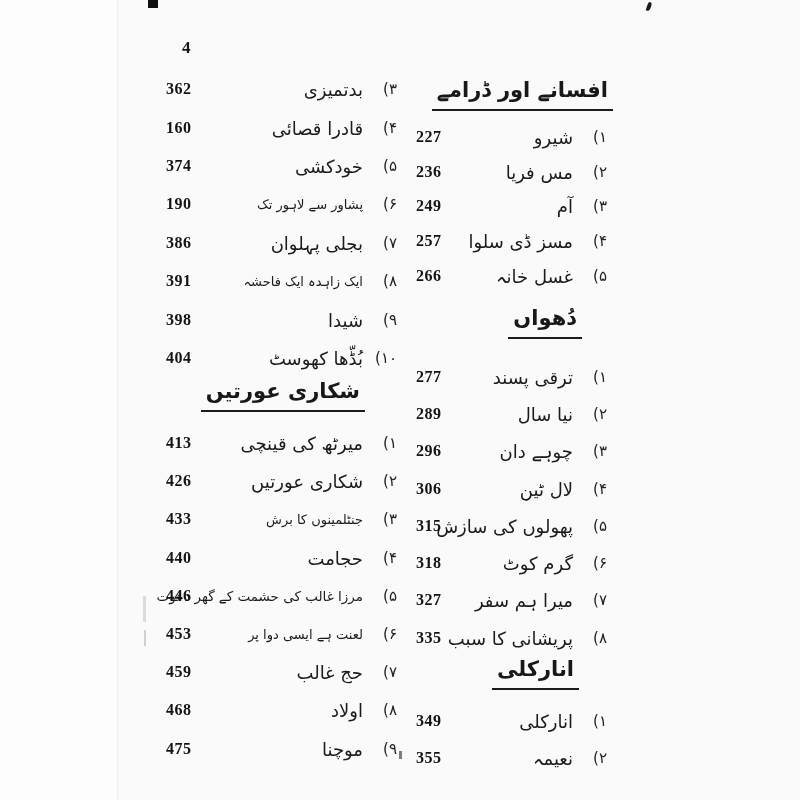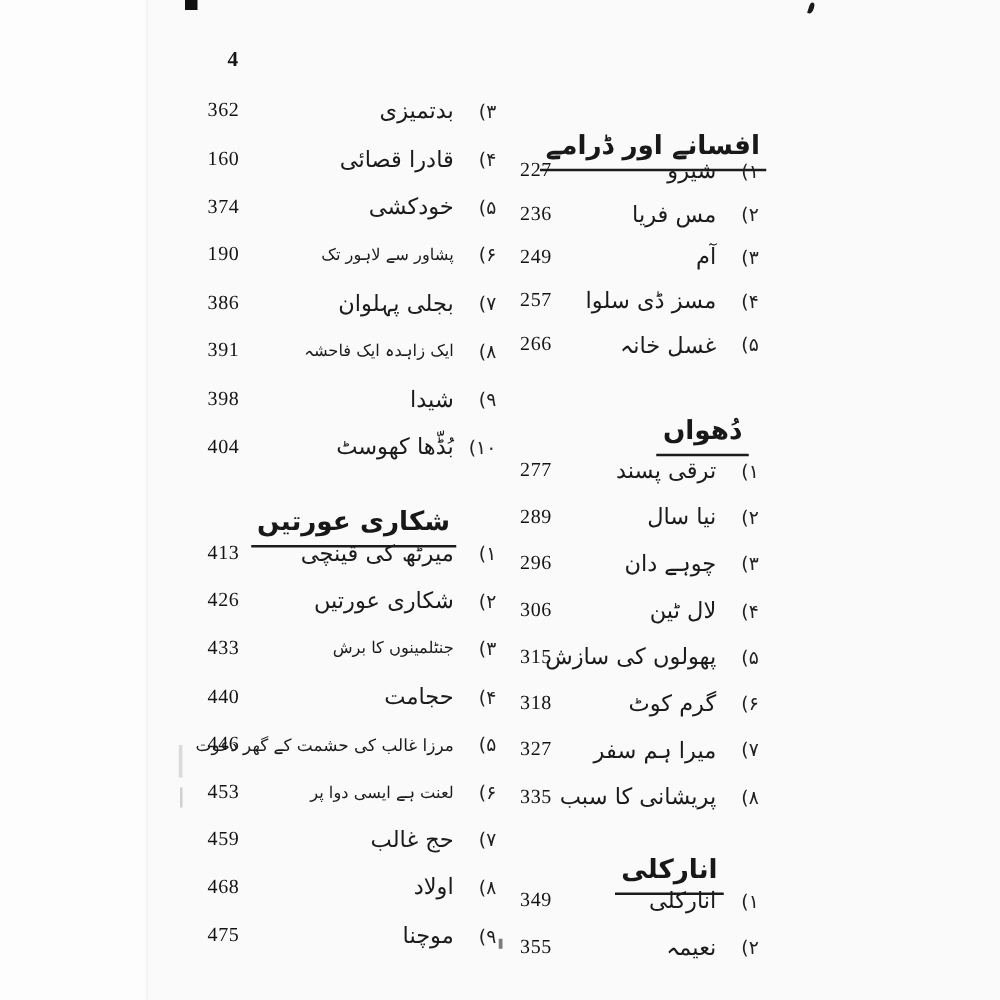--- a/index.html
+++ b/index.html
@@ -18,37 +18,36 @@
     font-family: "Liberation Serif", serif;
     font-weight: 700; font-size: 17px; color: #161616;
   }
   .col { position: absolute; top: 0; height: 800px; }
   .sec-header {
     position: absolute;
     direction: rtl; white-space: nowrap;
     font-weight: 700; font-size: 21px; color: #181818;
     border-bottom: 2.5px solid #1c1c1c;
     padding: 0 5px 7px 5px;
-    margin-top: 26px;
   }
   .toc-row { position: absolute; left: 0; right: 0; }
   .toc-row > span { position: absolute; top: 50%; transform: translateY(-50%); }
   .entry-marker {
     right: 8px; width: 28px; text-align: right;
     direction: rtl; font-size: 15px; color: #222; white-space: nowrap;
   }
   .entry-title {
     right: 42px; direction: rtl; white-space: nowrap;
     font-size: 18px; color: #1b1b1b;
   }
   .entry-title.mid { font-size: 13px; }
   .entry-title.long { font-size: 13.5px; }
   .entry-page {
     left: 8px; font-family: "Liberation Serif", serif;
-    font-weight: 400; font-size: 16px; color: #141414;
+    font-weight: 700; font-size: 16px; color: #141414;
     letter-spacing: 0.5px;
   }
   
   .mark { position: absolute; background: #101010; }
   .mark-sq { left: 148px; top: 0; width: 10px; height: 8px; }
   .mark-comma {
     left: 647px; top: 2px; width: 4px; height: 9px;
     border-radius: 50% 50% 60% 0; transform: rotate(18deg); background:#1a1a1a;
   }
   .mark-smudge-1 { left: 143px; top: 596px; width: 3px; height: 26px; background: rgba(60,60,60,0.16); }
@@ -177,21 +176,21 @@
       <div class="toc-row" style="top: 223.8px; height: 34.6px;">
         <span class="entry-marker">۴)</span>
         <span class="entry-title">مسز ڈی سلوا</span>
         <span class="entry-page">257</span>
       </div>
       <div class="toc-row" style="top: 258.4px; height: 34.6px;">
         <span class="entry-marker">۵)</span>
         <span class="entry-title">غسل خانہ</span>
         <span class="entry-page">266</span>
       </div>
-      <div class="sec-header" style="top: 306px; right: 16px;">دُھواں</div>
+      <div class="sec-header" style="top: 306px; right: 33px;">دُھواں</div>
       <div class="toc-row" style="top: 358px; height: 37.3px;">
         <span class="entry-marker">۱)</span>
         <span class="entry-title">ترقی پسند</span>
         <span class="entry-page">277</span>
       </div>
       <div class="toc-row" style="top: 395.3px; height: 37.3px;">
         <span class="entry-marker">۲)</span>
         <span class="entry-title">نیا سال</span>
         <span class="entry-page">289</span>
       </div>

